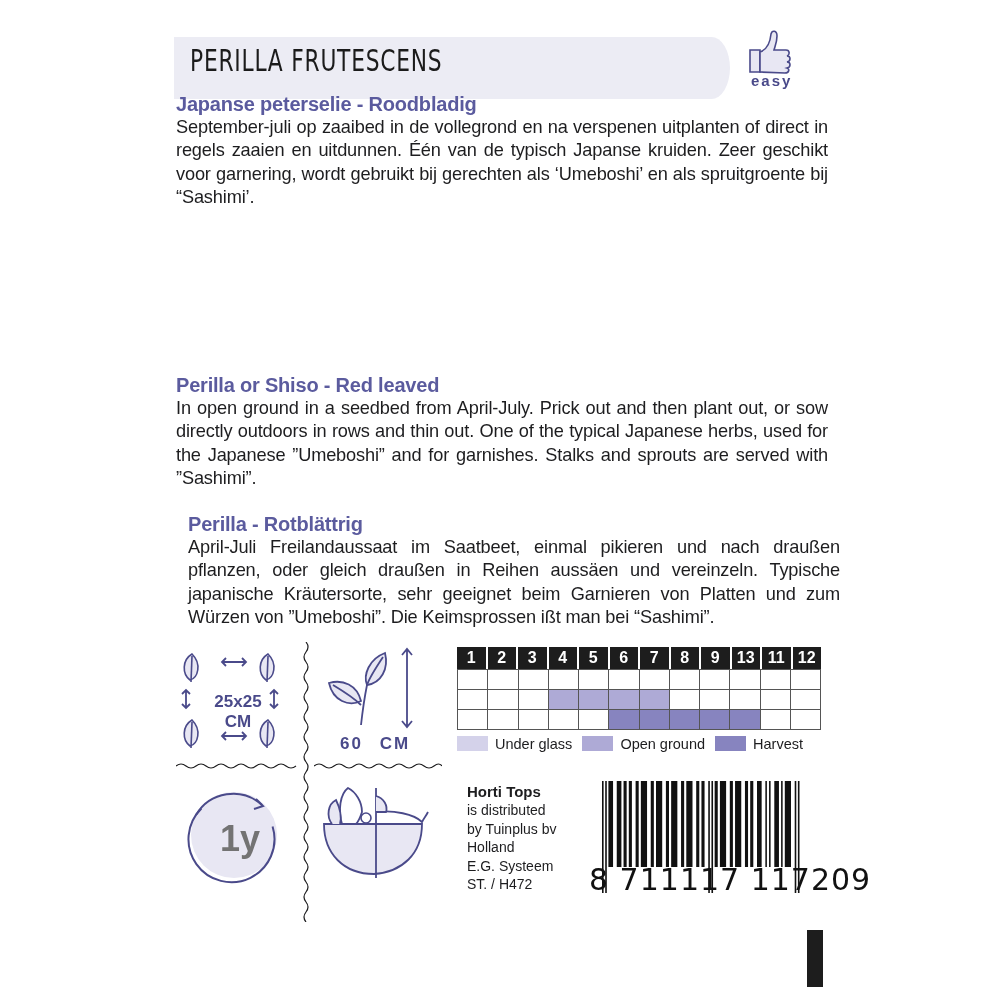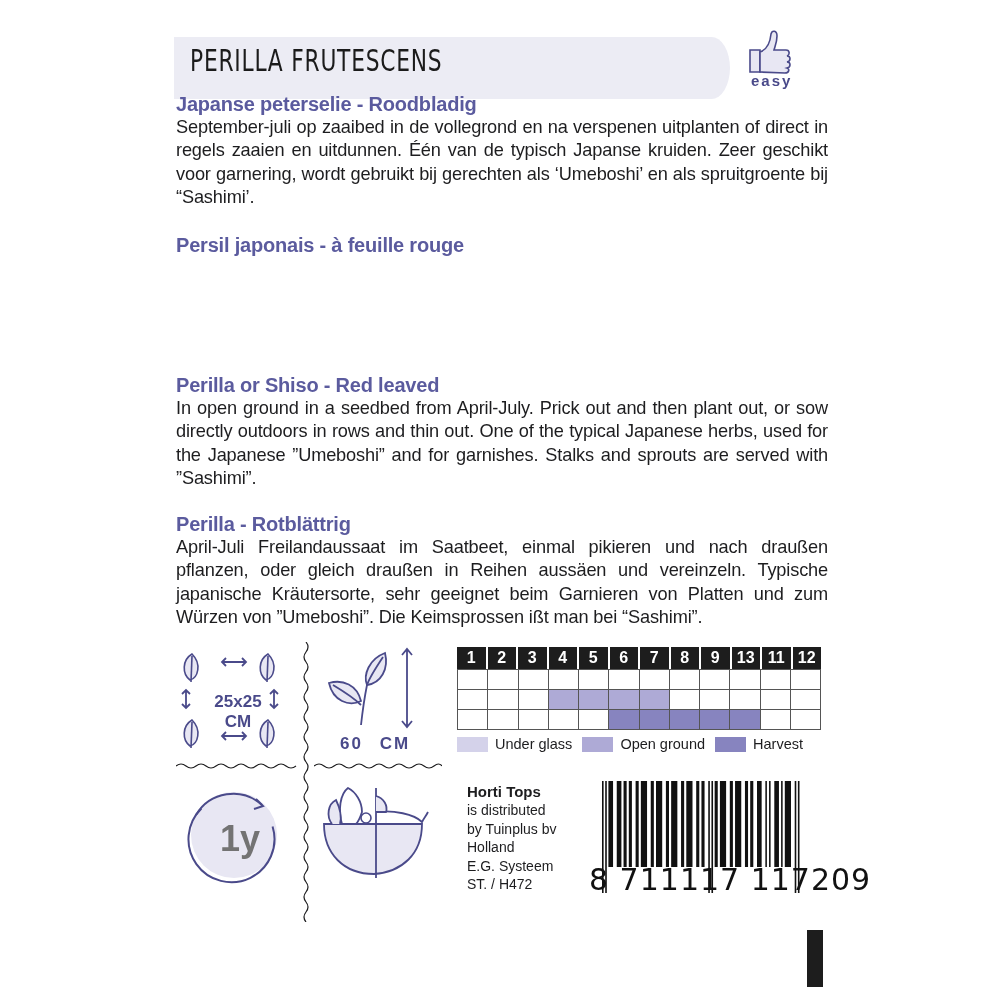--- a/index.html
+++ b/index.html
@@ -28,21 +28,21 @@
     .section h2 {
       font-size: 20px; font-weight: bold; color: #5b5b9e; line-height: 24px; letter-spacing: -0.2px;
     }
     .section p {
       font-size: 18.2px; line-height: 23.3px; color: #1d1d1f; text-align: justify;
       letter-spacing: -0.15px;
     }
     #sec-nl { top: 92px; }
     #sec-fr { top: 233px; }
     #sec-en { top: 373px; }
-    #sec-de { top: 512px; }
+    #sec-de { top: 512px; margin-left: 12px; }
 
     .icon-box { position: absolute; }
     .wavy-h { position: absolute; height: 8px; }
     .wavy-v { position: absolute; width: 8px; }
 
     .spacing-text {
       position: absolute; left: 213px; top: 648px; width: 50px; text-align: center;
       font-size: 17px; font-weight: bold; color: #4a4a8a; line-height: 20px; margin-top: 44px;
     }
     .height-text {
@@ -60,21 +60,21 @@
       text-align: center; line-height: 22px; border-right: 2px solid #fff;
     }
     .cal-head .m:last-child { border-right: none; }
     .cal-row { display: flex; height: 20px; border-bottom: 1px solid #555; }
     .cal-row .c { flex: 1; border-right: 1px solid #555; background: #fff; }
     .cal-row .c:first-child { border-left: 1px solid #555; }
     .cal-body { border-top: 1px solid #555; }
 
     .legend { position: absolute; left: 457px; top: 736px; display: flex; align-items: center; font-size: 14.5px; color: #1d1d1f; }
     .legend .sw { width: 31px; height: 15px; margin-right: 7px; }
-    .legend .item { display: flex; align-items: center; margin-right: 10px; }
+    .legend .item { display: flex; align-items: flex-start; margin-right: 10px; }
 
     .distributor { position: absolute; left: 467px; top: 783px; font-size: 14px; line-height: 18.4px; color: #1d1d1f; }
     .distributor .brand { font-weight: bold; font-size: 15px; }
 
     .barcode { position: absolute; left: 588px; top: 781px; width: 242px; height: 116px; }
     .barcode-digits {
       position: absolute; left: 589px; top: 862px; font-size: 30px; color: #111; letter-spacing: 1px;
       font-family: "DejaVu Sans", sans-serif; background: transparent;
     }
     .cut-mark { position: absolute; left: 807px; top: 930px; width: 16px; height: 57px; background: #1d1d1d; }
@@ -89,21 +89,20 @@
   <path d="M6 22 h10 v22 h-10 z" fill="#e8e7f3" stroke="#4a4a8a" stroke-width="1.6"></path>
   <path d="M16 24 C22 22 26 16 27 6 C28 2 33 2 33 8 C33 14 31 18 30 22 L42 22 C46 22 46 27 43 28 C47 28 47 33 43 34 C47 34 47 39 43 40 C46 41 45 45 41 45 L16 44 Z" fill="#e8e7f3" stroke="#4a4a8a" stroke-width="1.6"></path>
 </svg>
 <span class="easy-label">easy</span>
 
 <div class="section" id="sec-nl">
   <h2>Japanse peterselie - Roodbladig</h2>
   <p>September-juli op zaaibed in de vollegrond en na verspenen uitplanten of direct in regels zaaien en uitdunnen. Één van de typisch Japanse kruiden. Zeer geschikt voor garnering, wordt gebruikt bij gerechten als ‘Umeboshi’ en als spruitgroente bij “Sashimi’.</p>
 </div>
 <div class="section" id="sec-fr">
-  <h2>Persil japonais - à feuille rouge</h2>
 </div>
 <div class="section" id="sec-en">
   <h2>Perilla or Shiso - Red leaved</h2>
   <p>In open ground in a seedbed from April-July.  Prick out and then plant out, or sow directly outdoors in rows and thin out. One of the typical Japanese herbs, used for the Japanese ”Umeboshi” and for garnishes. Stalks and sprouts are served with ”Sashimi”.</p>
 </div>
 <div class="section" id="sec-de">
   <h2>Perilla - Rotblättrig</h2>
   <p>April-Juli Freilandaussaat im Saatbeet, einmal pikieren und nach draußen pflanzen, oder gleich draußen in Reihen aussäen und vereinzeln. Typische japanische Kräutersorte, sehr geeignet beim Garnieren von Platten und zum Würzen von ”Umeboshi”. Die Keimsprossen ißt man bei “Sashimi”.</p>
 </div>
 

